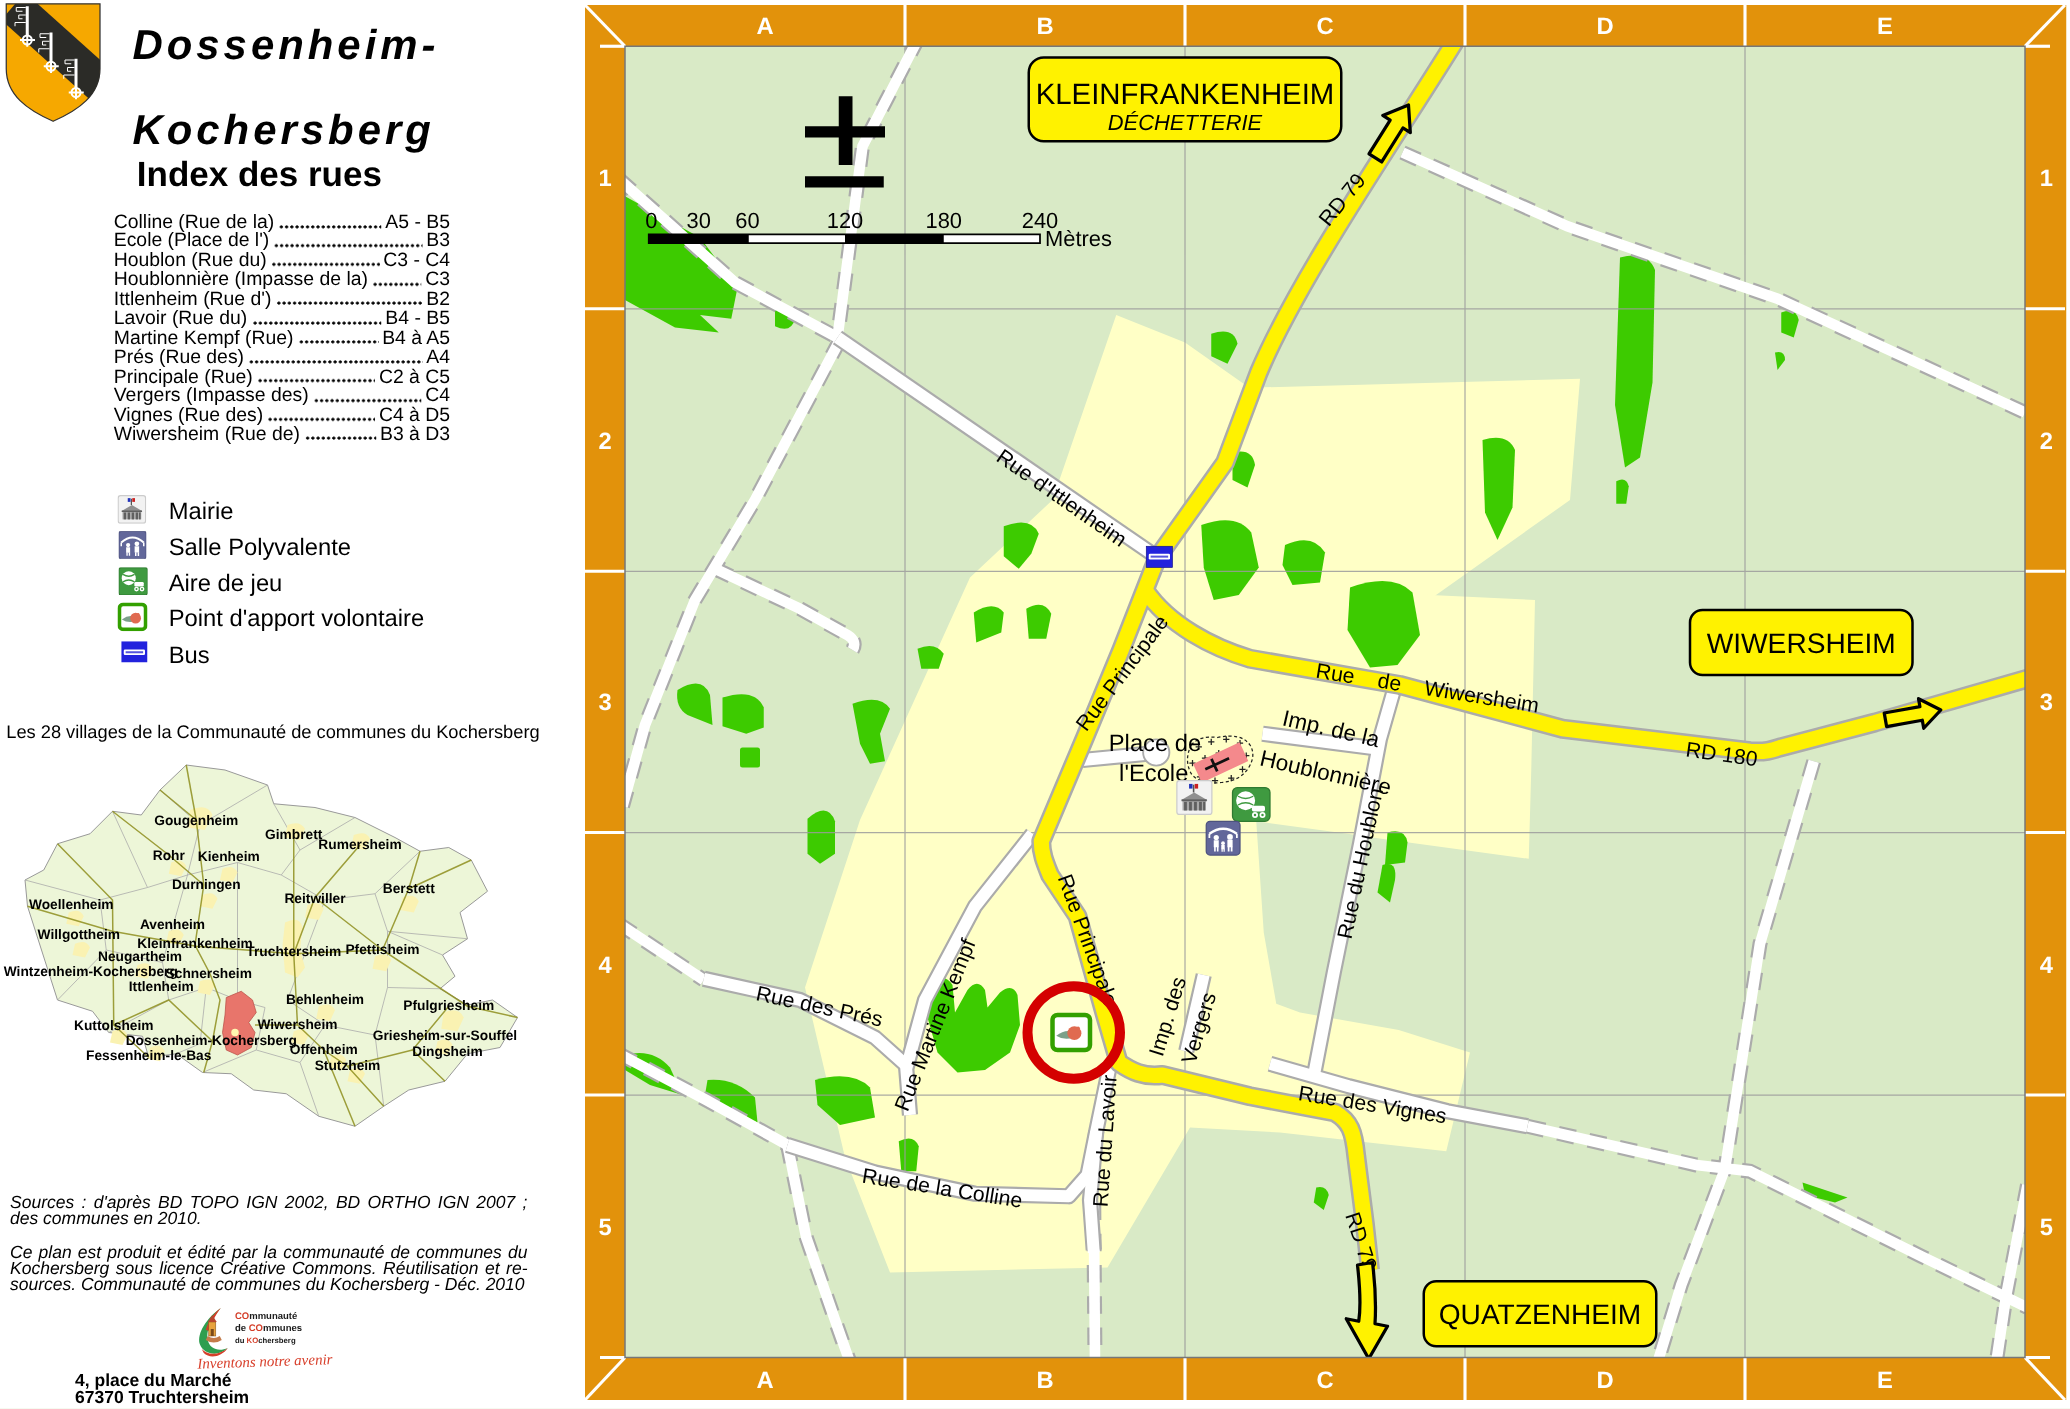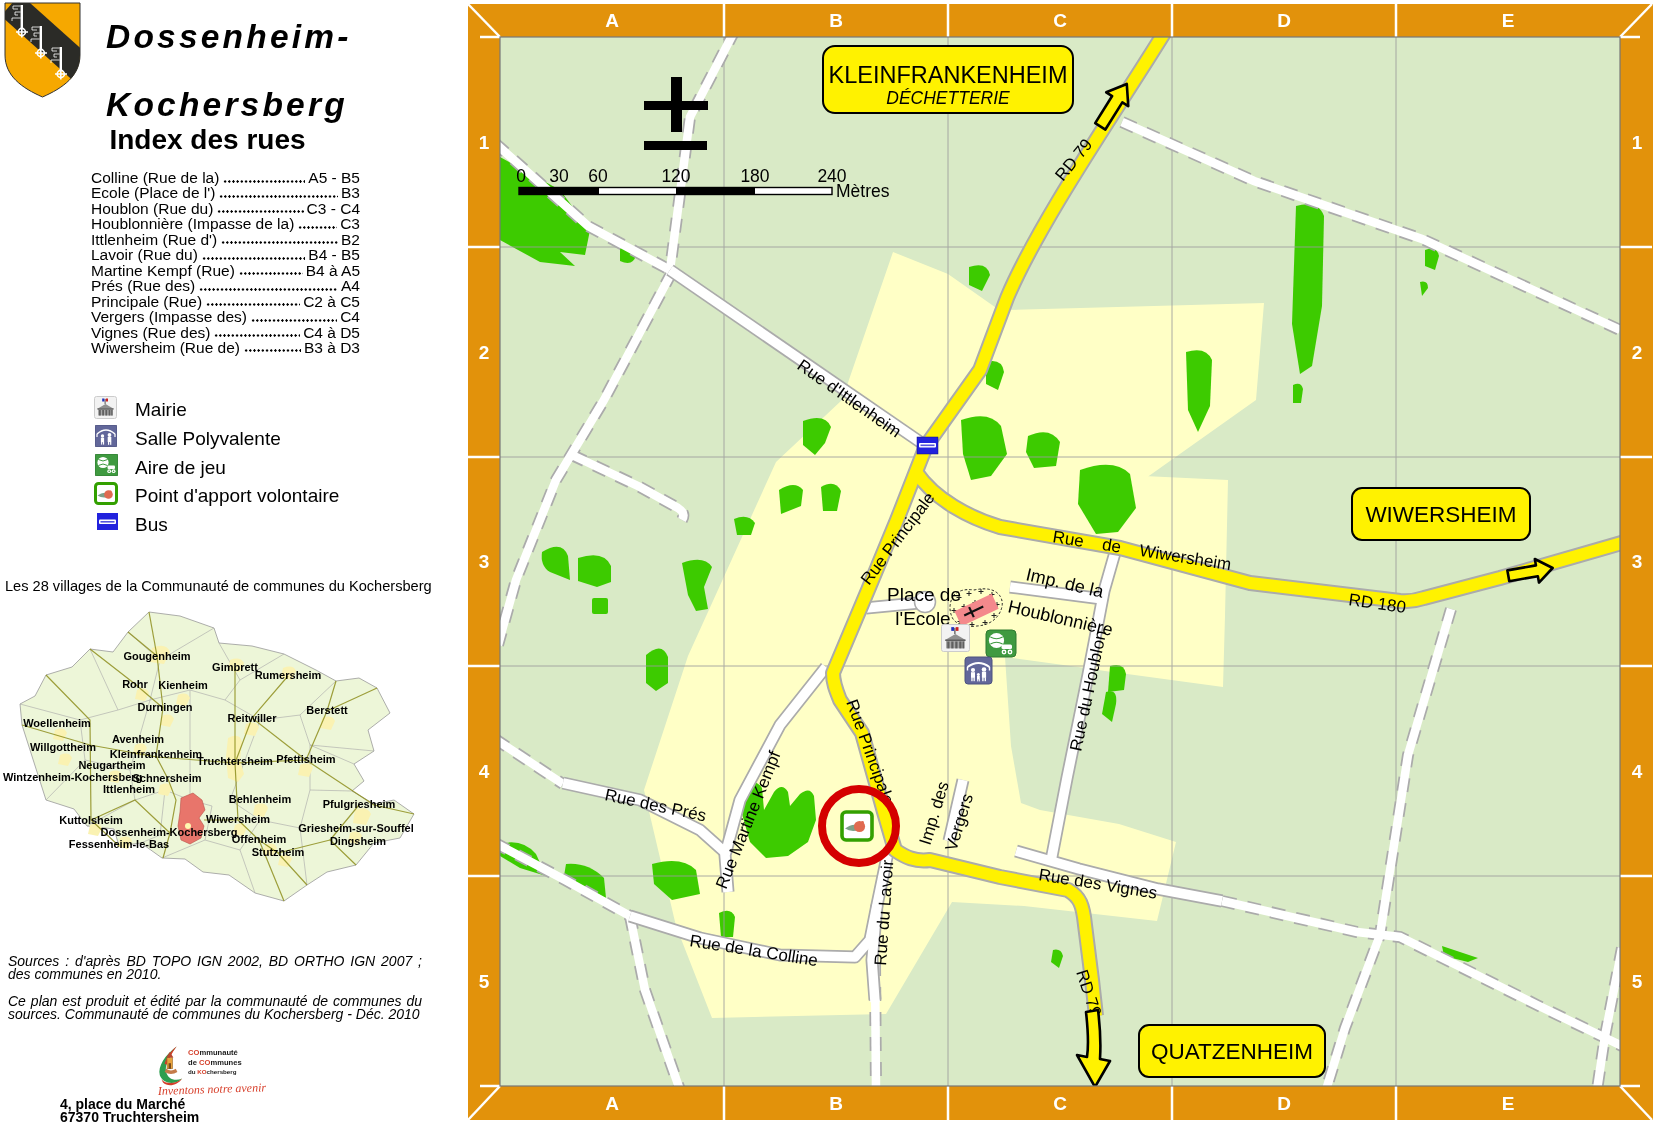--- a/index.html
+++ b/index.html
@@ -686,20 +686,21 @@
   <text x="119" y="848">Fessenheim-le-Bas</text>
   <text x="278" y="856">Stutzheim</text>
 </g>
 </svg>
 
 <div class="abs" id="sources">
 <div class="jl">Sources : d'après BD TOPO IGN 2002, BD ORTHO IGN 2007 ;</div>
 <div class="ll">des communes en 2010.</div>
 <div style="height:13.2px"></div>
 <div class="jl">Ce plan est produit et édité par la communauté de communes du</div>
+<div class="jl">Kochersberg sous licence Créative Commons. Réutilisation et re-</div>
 <div class="ll">sources. Communauté de communes du Kochersberg - Déc. 2010</div>
 </div>
 
 <svg class="abs" style="left:152px;top:1042px" width="120" height="60" viewBox="0 0 120 60">
 
   <g transform="translate(3,2) scale(0.8)">
   <path d="M27,3 C17,15 12,26 14,35 C16,44 25,47 34,43 C25,52 10,50 6,39 C3,28 13,13 27,3 Z" fill="#2e9e4f"></path>
   <path d="M27,3 C21,11 17,19 16,26 L12,25 C14,17 19,9 27,3 Z" fill="#d43f2a"></path>
   <path d="M34,43 C26,50 14,51 8,44 L10,48 C16,54 28,52 34,43 Z" fill="#d43f2a"></path>
   <rect x="15" y="17" width="7" height="14" fill="#e8a33d" stroke="#8a5a20" stroke-width="0.6"></rect>

